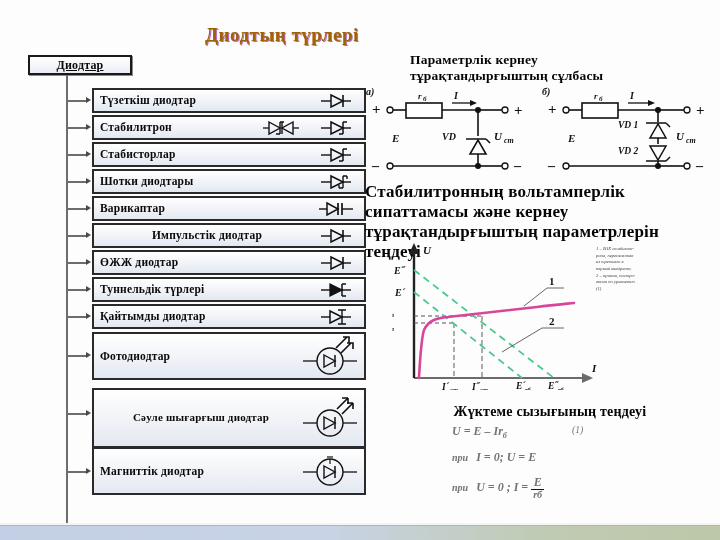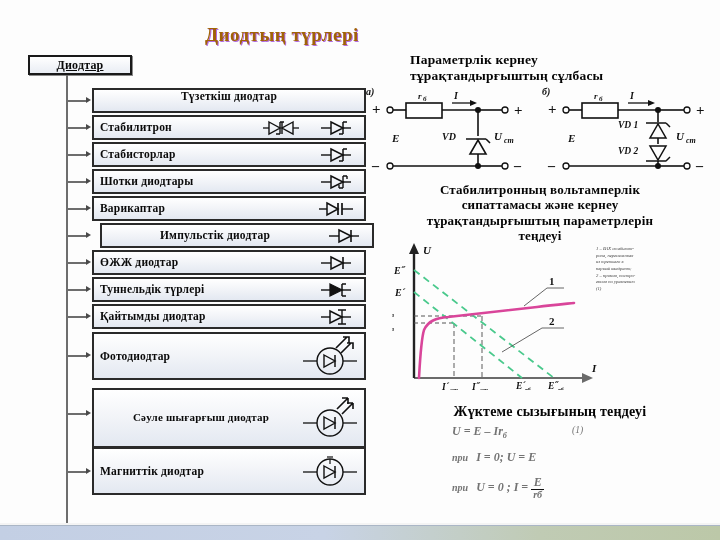--- a/index.html
+++ b/index.html
@@ -79,21 +79,21 @@
   .sym svg{display:block;}
 
   
   .r-head{
     position:absolute;
     font-family:"Liberation Serif", serif;
     font-weight:bold;color:#050505;
     letter-spacing:.2px;
   }
   #head-param{left:410px;top:52px;width:300px;font-size:13.5px;line-height:1.22;}
-  #head-vax{left:365px;top:182px;width:350px;font-size:13px;line-height:1.18;text-align:center;}
+  #head-vax{left:365px;top:182px;width:350px;font-size:17px;line-height:1.18;}
   #head-load{left:390px;top:404px;width:320px;font-size:14px;text-align:center;}
 
   .circuits{position:absolute;left:366px;top:86px;width:352px;height:92px;}
   .ckt-lbl{
     position:absolute;font-style:italic;font-weight:bold;font-size:10px;color:#111;
   }
 
   .chart-wrap{position:absolute;left:392px;top:240px;width:330px;height:155px;}
   .legend-box{
     position:absolute;left:596px;top:246px;width:82px;
@@ -128,21 +128,21 @@
   <div class="tree">
 
     <div class="node root">
       <span class="lbl">Диодтар</span>
     </div>
 
     <div class="trunk" style="top:20px;height:460px;"></div>
 
     <div class="branch" style="top:45px;width:20px;"></div>
     <div class="arrow" style="left:72px;top:42px;"></div>
-    <div class="node child" style="top:33px;height:25px;flex-direction:column;">
+    <div class="node child" style="top:33px;height:25px;">
       <span class="lbl">Түзеткіш диодтар</span>
       <span class="sym">
         <svg width="30" height="16" viewBox="0 0 30 16">
           <line x1="0" y1="8" x2="10" y2="8" stroke="#111" stroke-width="1.4"></line>
           <polygon points="10,2 22,8 10,14" fill="none" stroke="#111" stroke-width="1.5"></polygon>
           <line x1="22" y1="2" x2="22" y2="14" stroke="#111" stroke-width="1.6"></line>
           <line x1="22" y1="8" x2="30" y2="8" stroke="#111" stroke-width="1.4"></line>
         </svg>
       </span>
     </div>
@@ -209,21 +209,21 @@
           <polygon points="8,2 19,8 8,14" fill="none" stroke="#111" stroke-width="1.5"></polygon>
           <line x1="19" y1="2" x2="19" y2="14" stroke="#111" stroke-width="1.7"></line>
           <line x1="23" y1="2" x2="23" y2="14" stroke="#111" stroke-width="1.7"></line>
           <line x1="23" y1="8" x2="34" y2="8" stroke="#111" stroke-width="1.4"></line>
         </svg>
       </span>
     </div>
 
     <div class="branch" style="top:180px;width:20px;"></div>
     <div class="arrow" style="left:72px;top:177px;"></div>
-    <div class="node child" style="top:168px;height:25px;margin-left:8px;">
+    <div class="node child" style="top:168px;height:25px;">
       <span class="lbl center">Импульстік диодтар</span>
       <span class="sym">
         <svg width="30" height="16" viewBox="0 0 30 16">
           <line x1="0" y1="8" x2="10" y2="8" stroke="#111" stroke-width="1.4"></line>
           <polygon points="10,2 22,8 10,14" fill="none" stroke="#111" stroke-width="1.5"></polygon>
           <line x1="22" y1="2" x2="22" y2="14" stroke="#111" stroke-width="1.6"></line>
           <line x1="22" y1="8" x2="30" y2="8" stroke="#111" stroke-width="1.4"></line>
         </svg>
       </span>
     </div>

